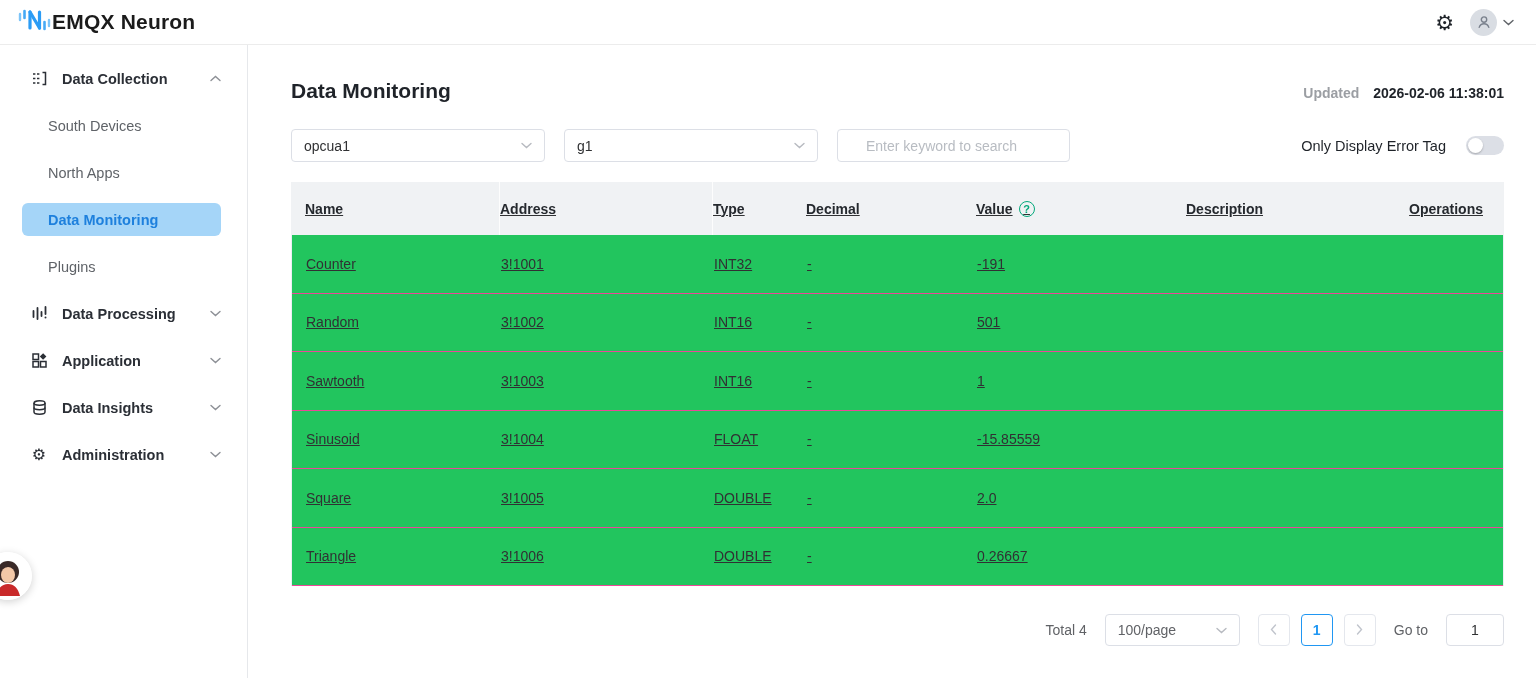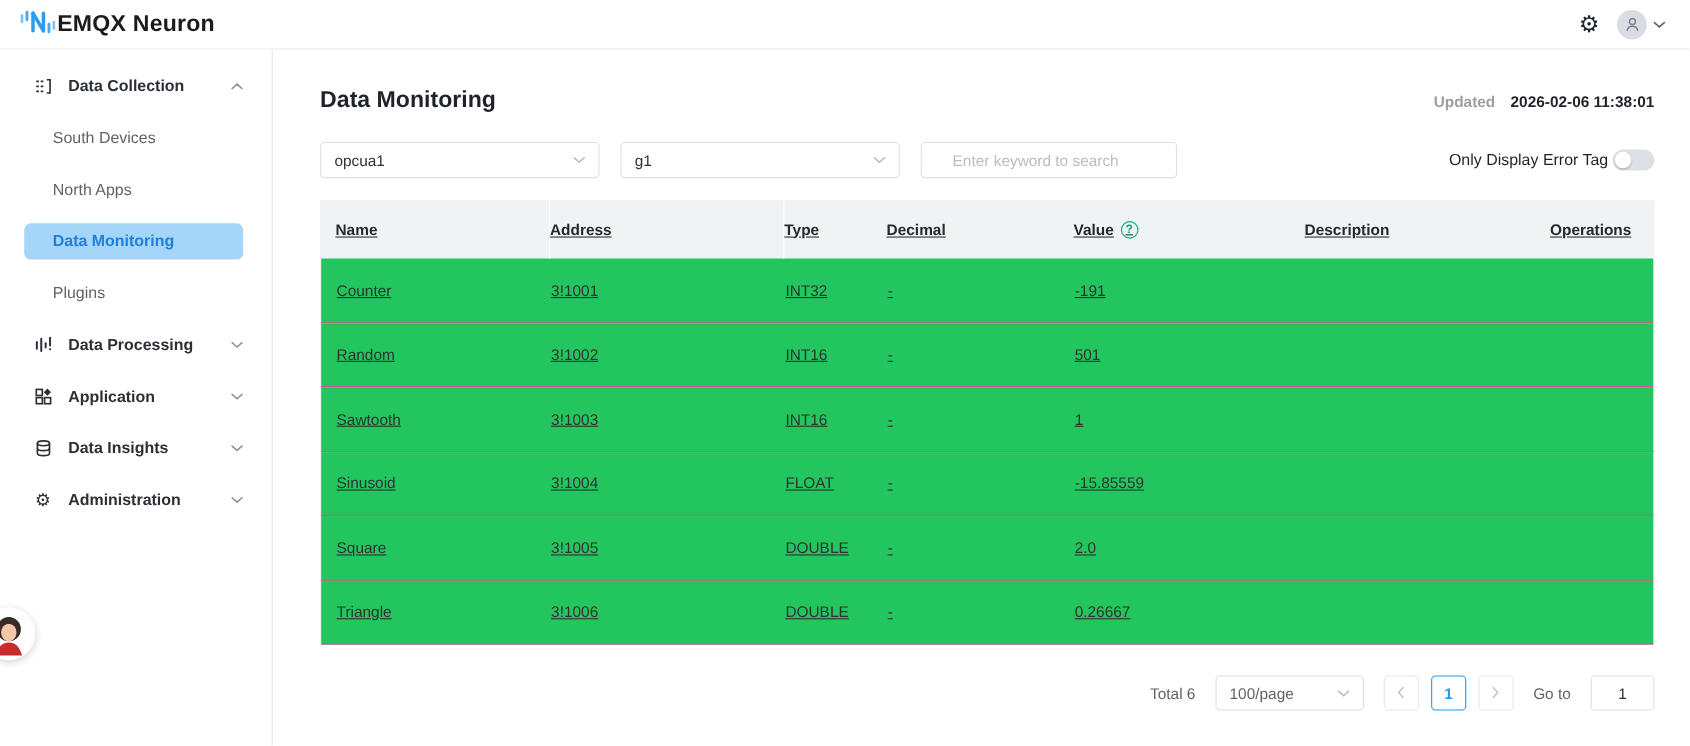--- a/index.html
+++ b/index.html
@@ -38,21 +38,21 @@
   .updated .u-label { color:#9b9ea3; margin-right:10px;font-weight:bold; }
   .updated .u-time { color:#1f2329; font-weight:bold; }
   
   .filters { display:flex; align-items:center; gap:19px; margin-top:26px; }
   .sel { width:254px; height:33px; border:1px solid #dcdfe6; border-radius:4px; background:#fff;
          display:flex; align-items:center; justify-content:space-between; padding:0 12px; font-size:14px; cursor:pointer; }
   .sel .sel-caret { color:#b7bac0; }
   .search-input { width:233px; height:33px; border:1px solid #dcdfe6; border-radius:4px; padding:0 28px; font-size:14px;
                   font-family:"Liberation Sans",sans-serif; color:#303133; outline:none; }
   .search-input::placeholder { color:#b8bcc2; }
-  .toggle-group { margin-left:auto; display:flex; align-items:center; gap:4px;justify-content:flex-end; }
+  .toggle-group { margin-left:auto; display:flex; align-items:center; gap:20px;justify-content:flex-end; }
   .toggle-label { font-size:14.5px; color:#1f2329; }
   .switch { width:38px; height:19px; border-radius:10px; background:#dcdfe6; position:relative; cursor:pointer; flex:none; }
   .switch .knob { position:absolute; left:2px; top:2px; width:15px; height:15px; border-radius:50%;
                   background:#fff; box-shadow:0 1px 2px rgba(0,0,0,.25); }
   
   .table { margin-top:20px; font-size:14px;text-decoration:underline; }
   .thead { display:flex; align-items:center; height:53px; background:#f0f2f4; font-weight:bold; color:#25292e; }
   .tr { display:flex; align-items:center; height:58.5px; border-bottom:1px solid #ec4899; background:#22c55e; }
   .tbody { border-left:1px solid #ebeef5; border-right:1px solid #ebeef5; }
   .td,.th { flex:none; }
@@ -316,21 +316,21 @@
           <div class="td col-type">DOUBLE</div>
           <div class="td col-decimal">-</div>
           <div class="td col-value">0.26667</div>
           <div class="td col-desc"></div>
           <div class="td col-ops"></div>
         </div>
       </div>
     </div>
 
     <div class="pager">
-      <span>Total 6</span>
+      <span>Total 4</span>
       <div class="sel sel-small">
         <span>100/page</span>
         <span class="sel-caret chev">
           <svg width="11" height="7" viewBox="0 0 11 7">
               <polyline points="1,1.5 5.5,5.5 10,1.5" fill="none" stroke="#b7bac0" stroke-width="1.4" stroke-linecap="round"></polyline>
             </svg>
         </span>
       </div>
       <div class="pg-group">
         <div class="pg-btn">

